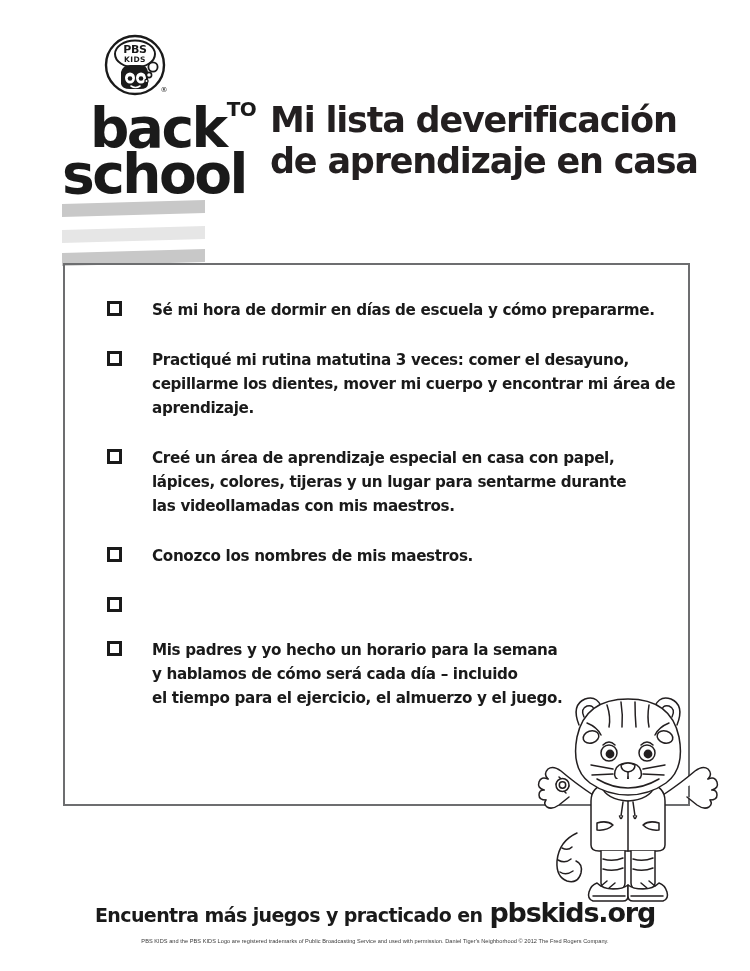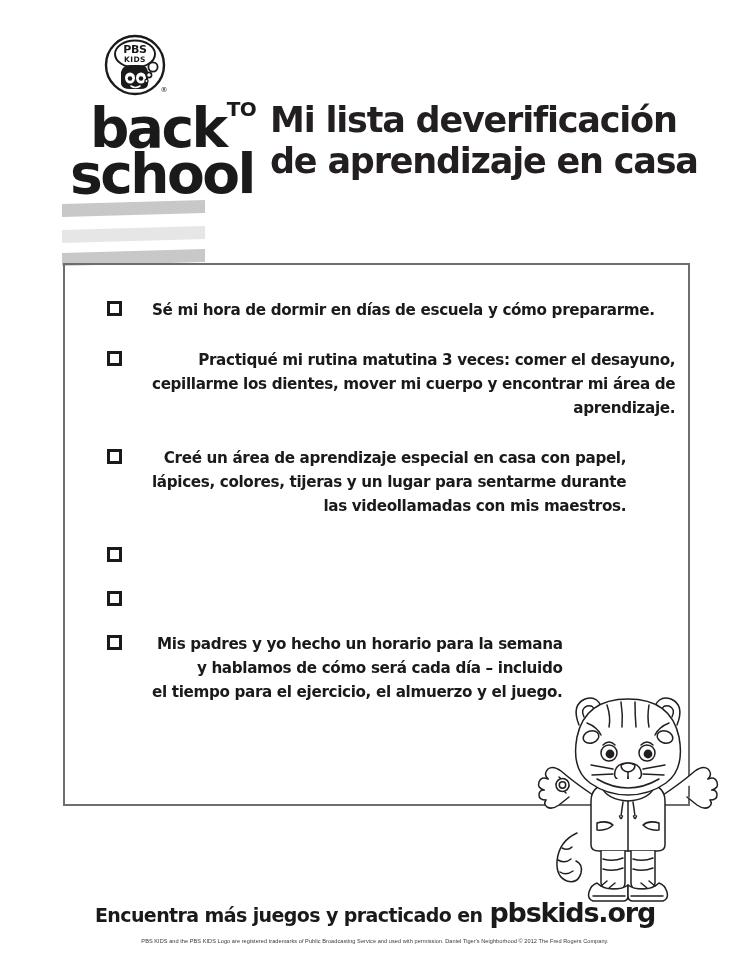--- a/index.html
+++ b/index.html
@@ -64,21 +64,20 @@
     left: 1px;
   }
   .word-school {
     font-family: "DejaVu Sans", sans-serif;
     font-weight: bold;
     font-size: 55px;
     line-height: 52px;
     letter-spacing: -2.5px;
     color: #1a1a1a;
     display: block;
-    text-align: center;
   }
 
   .shelf {
     position: absolute;
     left: 0px;
     top: 168px;
     width: 160px;
     height: 75px;
   }
   .shelf-bar {
@@ -123,21 +122,20 @@
     top: 0;
     width: 627px;
     padding: 33px 0 0 0;
   }
 
   .item {
     display: flex;
     align-items: flex-start;
     padding: 0 18px 0 42px;
     margin-bottom: 26px;
-    text-align: right;
   }
 
   .checkbox {
     flex: 0 0 auto;
     width: 15px;
     height: 15px;
     border: 3px solid #1a1a1a;
     background: #ffffff;
     margin-top: 3px;
     margin-right: 30px;
@@ -269,20 +267,23 @@
       <div class="checkbox"></div>
       <div class="item-text">
         <span class="ln">Creé un área de aprendizaje especial en casa con papel,</span>
         <span class="ln">lápices, colores, tijeras y un lugar para sentarme durante</span>
         <span class="ln">las videollamadas con mis maestros.</span>
       </div>
     </div>
 
     <div class="item">
       <div class="checkbox"></div>
+      <div class="item-text">
+        <span class="ln">Conozco los nombres de mis maestros.</span>
+      </div>
     </div>
 
     <div class="item">
       <div class="checkbox"></div>
     </div>
 
     <div class="item">
       <div class="checkbox"></div>
       <div class="item-text">
         <span class="ln">Mis padres y yo hecho un horario para la semana</span>

